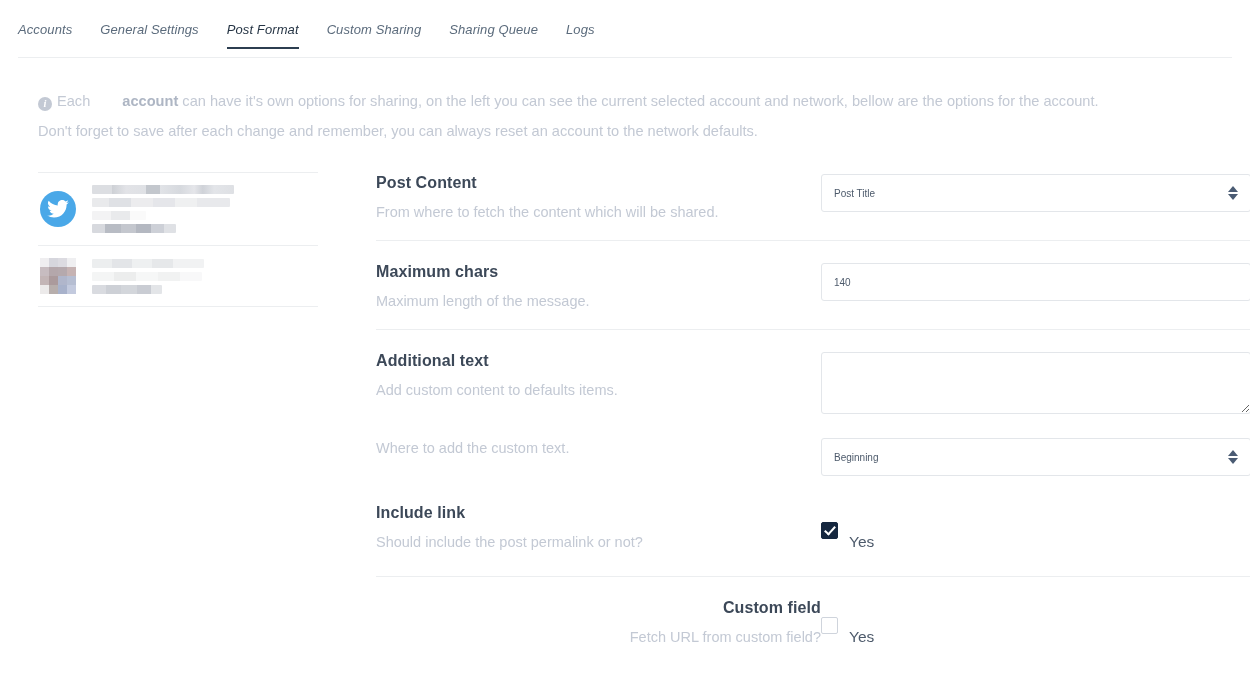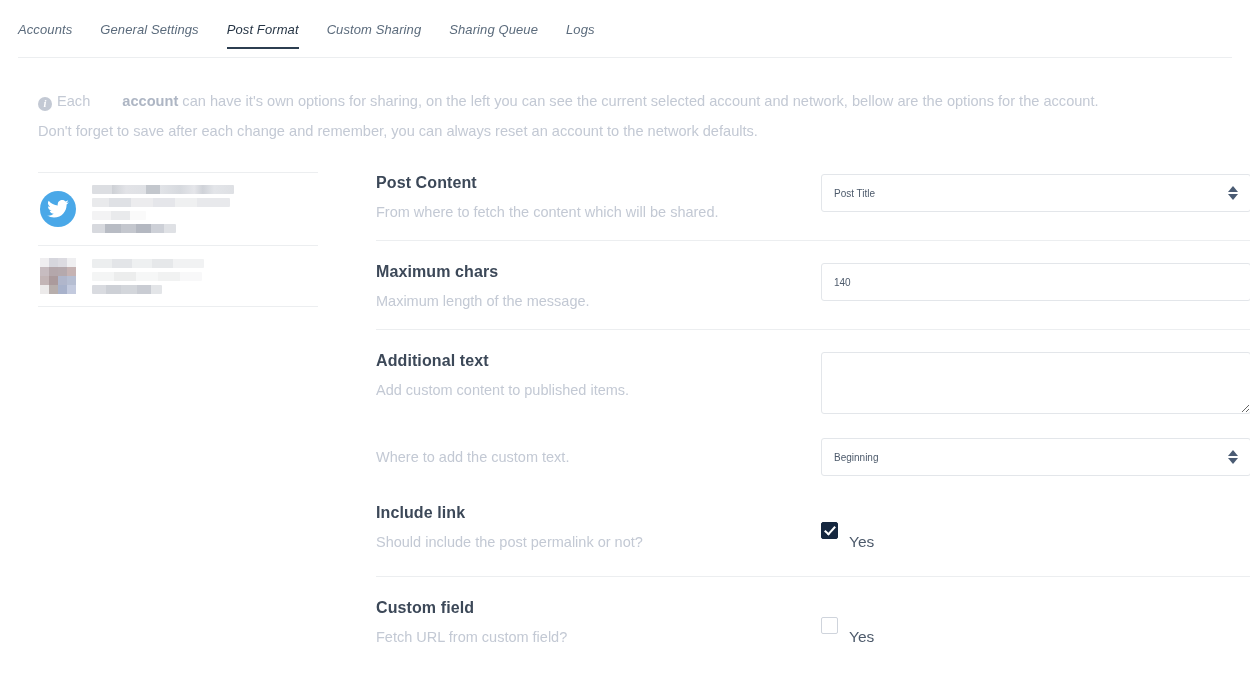--- a/index.html
+++ b/index.html
@@ -251,21 +251,21 @@
     content: "";
     position: absolute;
     left: 5px; top: 1px;
     width: 4px; height: 9px;
     border: solid #ffffff;
     border-width: 0 2.4px 2.4px 0;
     transform: rotate(42deg);
   }
   .chk-lbl { font-size: 15.5px; color: #4d5a6b; margin-top: 23px; }
 
-  .sub-row { display: flex; align-items: center; padding-top: 16px; }
+  .sub-row { display: flex; align-items: flex-start; padding-top: 16px; }
   .sub-row .row-labels { padding-top: 0; }
 </style>
 </head>
 <body>
 
 <div class="tabbar">
   <div class="tab">Accounts</div>
   <div class="tab">General Settings</div>
   <div class="tab active">Post Format</div>
   <div class="tab">Custom Sharing</div>
@@ -333,21 +333,21 @@
         <div class="f-desc">Maximum length of the message.</div>
       </div>
       <div class="row-ctl">
         <input class="ctl" type="text" value="140" style="">
       </div>
     </div>
 
     <div class="row nb" style="padding-top:20px;">
       <div class="row-labels">
         <div class="f-title">Additional text</div>
-        <div class="f-desc">Add custom content to published items.</div>
+        <div class="f-desc">Add custom content to defaults items.</div>
       </div>
       <div class="row-ctl">
         <textarea class="ctl" placeholder="" style=""></textarea>
       </div>
     </div>
 
     <div class="row nb sub-row" style="padding-bottom:22px;border-bottom:none;">
       <div class="row-labels">
         <div class="f-desc">Where to add the custom text.</div>
       </div>
@@ -370,21 +370,21 @@
         <div class="f-desc">Should include the post permalink or not?</div>
       </div>
       <div class="row-ctl" style="padding-top:8px;">
         <div class="chkrow">
           <span class="chk on"></span>
           <span class="chk-lbl">Yes</span>
         </div>
       </div>
     </div>
 
-    <div class="row nb" style="padding-top:20px;">
+    <div class="row nb" style="padding-top:20px;text-align:right;">
       <div class="row-labels">
         <div class="f-title">Custom field</div>
         <div class="f-desc">Fetch URL from custom field?</div>
       </div>
       <div class="row-ctl" style="padding-top:8px;">
         <div class="chkrow">
           <span class="chk"></span>
           <span class="chk-lbl">Yes</span>
         </div>
       </div>

